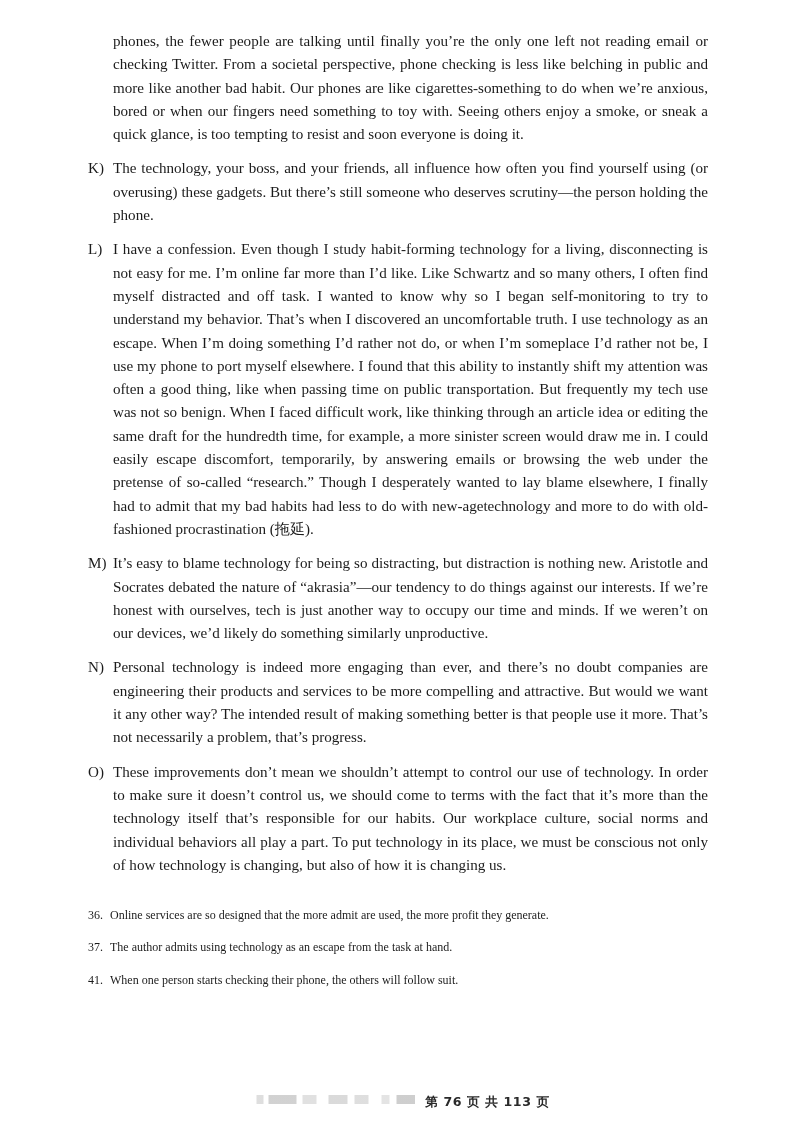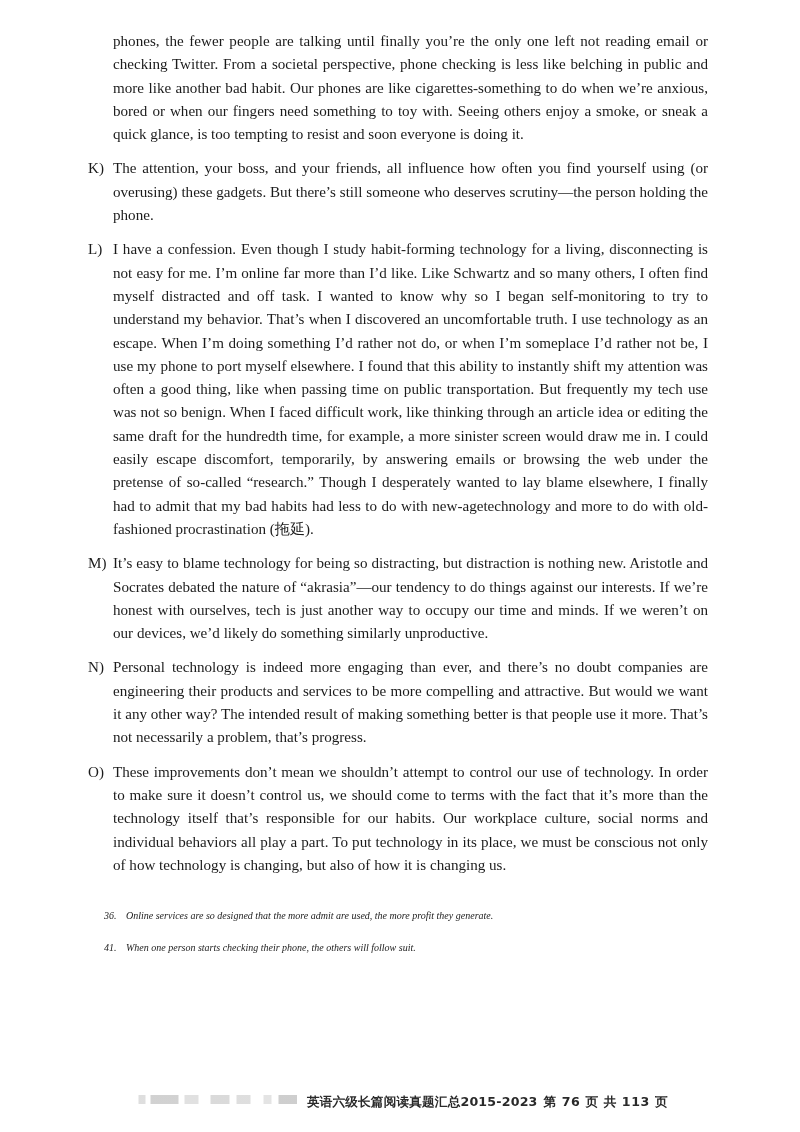--- a/index.html
+++ b/index.html
@@ -69,26 +69,25 @@
   .para.lastline-natural .ptext::after {
     display: none;
   }
 
   
   .qlist {
     margin-top: 27px;
   }
   .qitem {
     position: relative;
-    font-size: 10px;
+    font-size: 12px;
     line-height: 23.3px;
     padding-left: 22px;
-    margin: 0 0 9px 16px;
+    margin: 0 0 9px 0;
     text-align: justify;
-    font-style: italic;
   }
   .qitem .qnum {
     position: absolute;
     left: 0;
     top: 0;
     width: 20px;
     text-align: left;
   }
   .qitem .qtext {
     display: block;
@@ -162,21 +161,21 @@
 <div class="page">
 
   <div class="content">
 
     <div class="para no-label lastline-natural">
       <span class="ptext">phones, the fewer people are talking until finally you’re the only one left not reading email or checking Twitter. From a societal perspective, phone checking is less like belching in public and more like another bad habit. Our phones are like cigarettes-something to do when we’re anxious, bored or when our fingers need something to toy with. Seeing others enjoy a smoke, or sneak a quick glance, is too tempting to resist and soon everyone is doing it.</span>
     </div>
 
     <div class="para lastline-natural">
       <span class="label">K)</span>
-      <span class="ptext">The attention, your boss, and your friends, all influence how often you find yourself using (or overusing) these gadgets. But there’s still someone who deserves scrutiny—the person holding the phone.</span>
+      <span class="ptext">The technology, your boss, and your friends, all influence how often you find yourself using (or overusing) these gadgets. But there’s still someone who deserves scrutiny—the person holding the phone.</span>
     </div>
 
     <div class="para lastline-natural">
       <span class="label">L)</span>
       <span class="ptext">I have a confession. Even though I study habit-forming technology for a living, disconnecting is not easy for me. I’m online far more than I’d like. Like Schwartz and so many others, I often find myself distracted and off task. I wanted to know why so I began self-monitoring to try to understand my behavior. That’s when I discovered an uncomfortable truth. I use technology as an escape. When I’m doing something I’d rather not do, or when I’m someplace I’d rather not be, I use my phone to port myself elsewhere. I found that this ability to instantly shift my attention was often a good thing, like when passing time on public transportation. But frequently my tech use was not so benign. When I faced difficult work, like thinking through an article idea or editing the same draft for the hundredth time, for example, a more sinister screen would draw me in. I could easily escape discomfort, temporarily, by answering emails or browsing the web under the pretense of so-called “research.” Though I desperately wanted to lay blame elsewhere, I finally had to admit that my bad habits had less to do with new-agetechnology and more to do with old-fashioned procrastination (拖延).</span>
     </div>
 
     <div class="para lastline-natural">
       <span class="label">M)</span>
       <span class="ptext">It’s easy to blame technology for being so distracting, but distraction is nothing new. Aristotle and Socrates debated the nature of “akrasia”—our tendency to do things against our interests. If we’re honest with ourselves, tech is just another way to occupy our time and minds. If we weren’t on our devices, we’d likely do something similarly unproductive.</span>
@@ -192,33 +191,36 @@
       <span class="ptext">These improvements don’t mean we shouldn’t attempt to control our use of technology. In order to make sure it doesn’t control us, we should come to terms with the fact that it’s more than the technology itself that’s responsible for our habits. Our workplace culture, social norms and individual behaviors all play a part. To put technology in its place, we must be conscious not only of how technology is changing, but also of how it is changing us.</span>
     </div>
 
     <div class="qlist">
 
       <div class="qitem">
         <span class="qnum">36.</span>
         <span class="qtext">Online services are so designed that the more admit are used, the more profit they generate.</span>
       </div>
 
+      <div class="qitem">
+        <span class="qnum">37.</span>
+        <span class="qtext">The author admits using technology as an escape from the task at hand.</span>
+      </div>
 
 
 
 
       <div class="qitem">
         <span class="qnum">41.</span>
         <span class="qtext">When one person starts checking their phone, the others will follow suit.</span>
       </div>
 
     </div>
   </div>
 
   <div class="footer">
     <div class="footer-inner">
       <span class="footer-smudge"></span>
-      <span class="footer-text">英语六级长篇阅读真题汇总2015-2023</span>
       <span class="footer-page">第 76 页 共 113 页</span>
     </div>
   </div>
 
 </div>
 
 </body></html>

